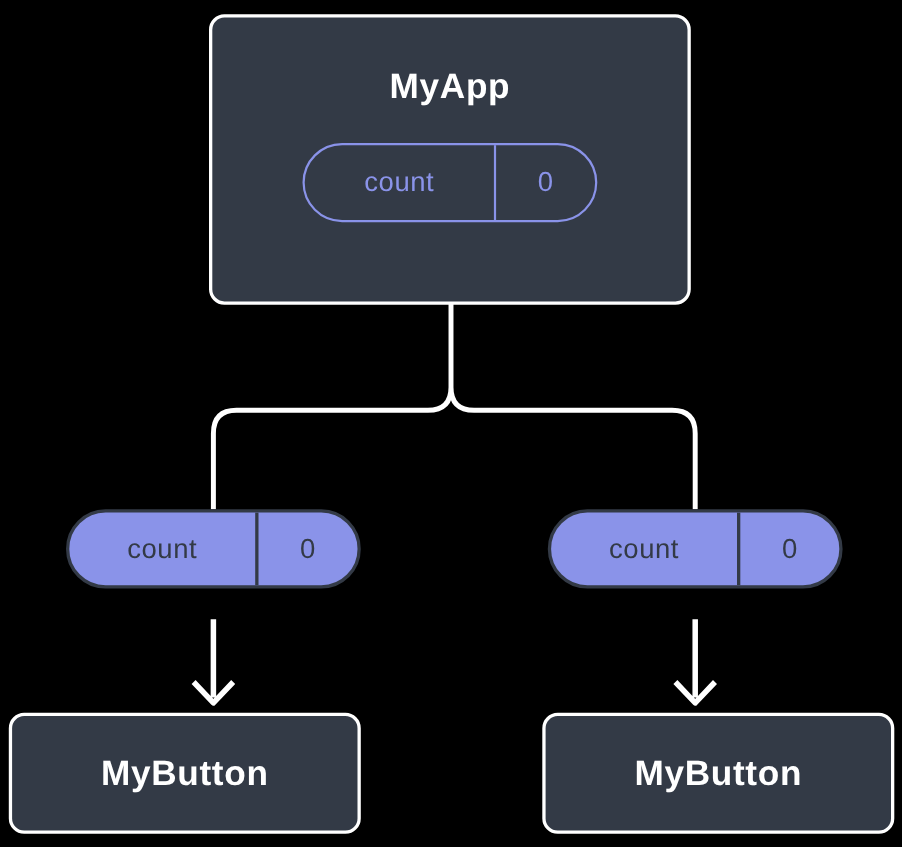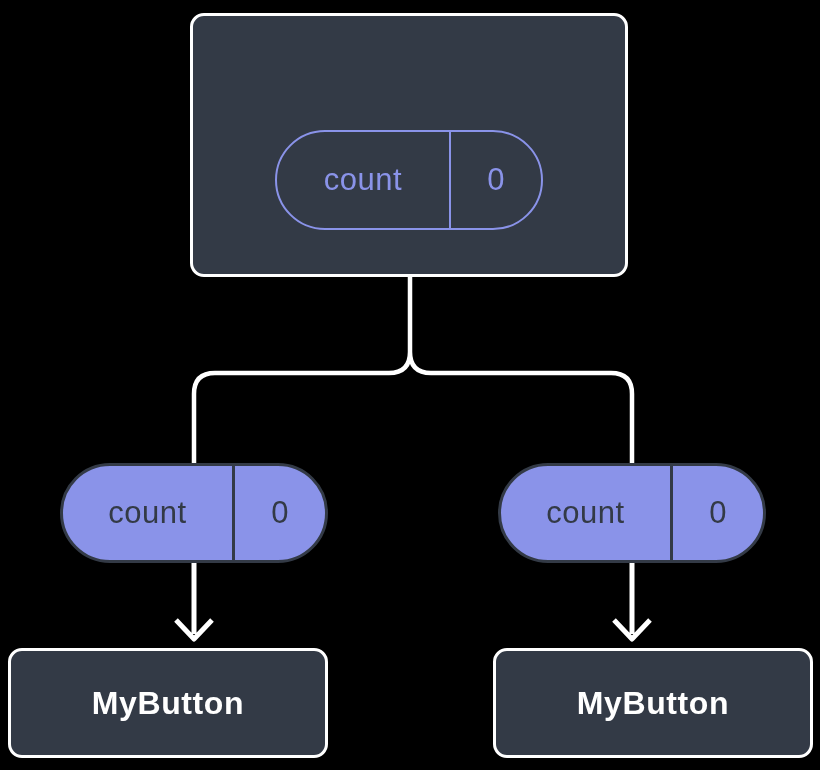--- a/index.html
+++ b/index.html
@@ -33,23 +33,23 @@
   }
   .node-title {
     color: var(--node-text, #fff);
     font-size: 32px; font-weight: 600; letter-spacing: 0.6px;
     text-align: center;
   }
   .root-node .node-title { margin-top: 44px; }
 
   .pill {
     position: absolute; box-sizing: border-box;
-    width: 268px; height: 100px; border-radius: 50px;
+    width: 268px; height: 72px; border-radius: 50px;
     display: flex; align-items: stretch;
-    font-size: 31px; letter-spacing: 0.5px;
+    font-size: 25px; letter-spacing: 0.5px;
     z-index: 3;
   }
   .pill .cell-label {
     display: flex; align-items: center; justify-content: center;
   }
   .pill .cell-value {
     flex: 1; display: flex; align-items: center; justify-content: center;
   }
 
   .state-pill {
@@ -87,20 +87,21 @@
 
 <div class="canvas">
 
   <svg class="connectors" width="820" height="770" viewBox="0 0 820 770">
     <path class="branch" d="M410 275 V352 M410 352 Q410 373 389 373 H215 Q194 373 194 394 V463 M410 352 Q410 373 431 373 H611 Q632 373 632 394 V463"></path>
     <path class="arrow" d="M194 563 V634 M176 620 L194 639 L212 620"></path>
     <path class="arrow" d="M632 563 V634 M614 620 L632 639 L650 620"></path>
   </svg>
 
   <div class="node root-node">
+    <div class="node-title">MyApp</div>
     <div class="pill state-pill">
       <span class="cell-label">count</span>
       <span class="cell-value">0</span>
     </div>
   </div>
 
   <div class="pill prop-pill left">
     <span class="cell-label">count</span>
     <span class="cell-value">0</span>
   </div>

